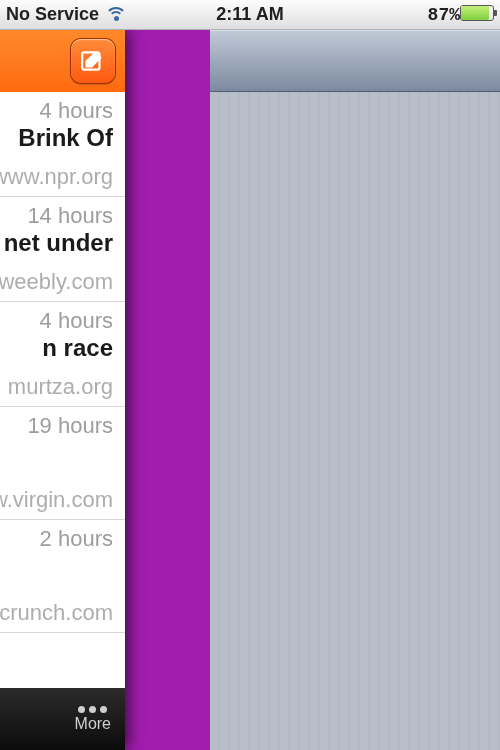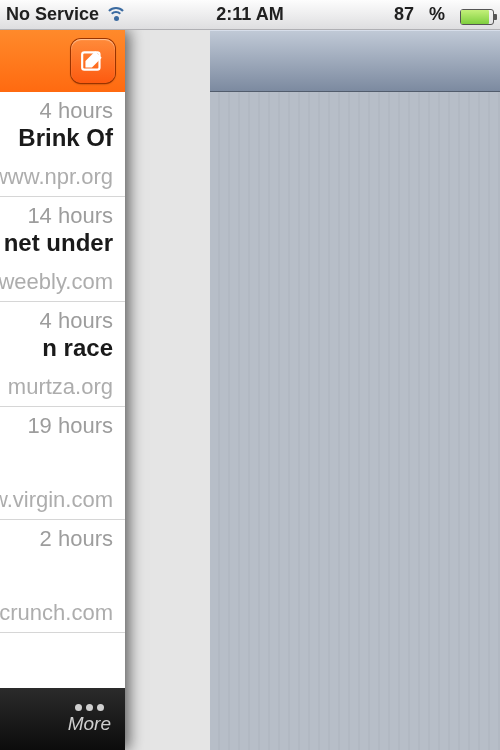--- a/index.html
+++ b/index.html
@@ -3,32 +3,32 @@
 <meta charset="utf-8">
 <style>
 * { margin:0; padding:0; box-sizing:border-box; }
 html,body { width:500px; height:750px; overflow:hidden; font-family:-apple-system,"Helvetica Neue",Helvetica,Arial,sans-serif; }
 .viewport { position:relative; width:500px; height:750px; background:#000; }
 
 
 .statusbar { position:absolute; top:0; left:0; right:0; height:30px; background:linear-gradient(#fdfdfd,#dedee0); display:flex; align-items:center; justify-content:space-between; padding:0 6px; font-size:18px; font-weight:bold; color:#202020; z-index:50; border-bottom:1px solid #b0b0b4; }
 .statusbar .left { display:flex; align-items:center; gap:6px; }
 .statusbar .center { position:absolute; left:50%; transform:translateX(-50%); }
-.statusbar .right { display:flex; align-items:flex-end; gap:15px; }
+.statusbar .right { display:flex; align-items:flex-start; gap:0;font-family:Liberation Mono, monospace; }
 .wifi { position:relative; width:22px; height:16px; }
 .wifi .arc { position:absolute; border:2.5px solid #3a6aa0; border-bottom:none; border-left-color:transparent; border-right-color:transparent; border-radius:50%/100% 100% 0 0; }
 .wifi .a1 { width:22px; height:11px; left:0; top:0; }
 .wifi .a2 { width:14px; height:7px; left:4px; top:4px; }
 .wifi .dot { position:absolute; width:5px; height:5px; background:#3a6aa0; border-radius:50%; left:8.5px; top:9px; }
 .battery { position:relative; width:34px; height:16px; border:1.5px solid #555; border-radius:3px; display:flex; align-items:center; }
 .battery::after { content:""; position:absolute; right:-4px; top:4px; width:3px; height:6px; background:#555; border-radius:0 1px 1px 0; }
 .battery .fill { width:87%; height:100%; background:linear-gradient(#c4f07a,#7fcf3f); border-radius:1px; }
 
 
-.stage { position:absolute; top:30px; left:0; right:0; bottom:0; background:#e5e5e5; }
+.stage { position:absolute; top:30px; left:0; right:0; bottom:0; background:#a21caf; }
 
 
 .rightpanel { position:absolute; top:0; right:0; bottom:0; width:290px; background:#000; }
 .rightpanel .rp-top { height:62px; background:linear-gradient(#c0c9d6,#7c8aa0); border-bottom:1px solid #525c6c; border-top:1px solid #d7deea; }
 .rightpanel .rp-body { position:absolute; top:62px; right:0; bottom:0; left:0;
   background:
     repeating-linear-gradient(90deg,#b7bec8 0,#b7bec8 8px,#b2b9c3 8px,#b2b9c3 10px),
     #b6bdc7;
 }
 
@@ -44,21 +44,21 @@
 .list { position:absolute; top:62px; left:0; right:0; bottom:62px; overflow:hidden; background:#fff; }
 .item { border-bottom:1px solid #d6d6d6; padding:6px 12px 6px 12px; text-align:right; }
 .item .time { color:#9d9d9d; font-size:22px; text-align:right; }
 .item .title { color:#1a1a1a; font-size:24px; font-weight:700; text-align:right; line-height:28px; min-height:28px; }
 .item .title.blank { min-height:36px; }
 .item .src { color:#adadad; font-size:22px; text-align:right; margin-top:12px; }
 
 
 .tabbar { position:absolute; left:0; right:0; bottom:0; height:62px; background:linear-gradient(#2b2b2b,#0c0c0c); display:flex; justify-content:flex-end; align-items:center; padding-right:14px; gap:54px; }
 .tab { display:flex; flex-direction:column; align-items:center; gap:2px; }
-.tab .label { font-size:19px; color:#cfcfcf;font-style:italic; }
+.tab .label { font-size:16px; color:#cfcfcf; }
 .dots { display:flex; gap:4px; }
 .dots span { width:7px; height:7px; background:#cfcfcf; border-radius:50%; }
 </style>
 </head>
 <body>
 
 <div class="viewport">
 
   <div class="statusbar">
     <div class="left">

